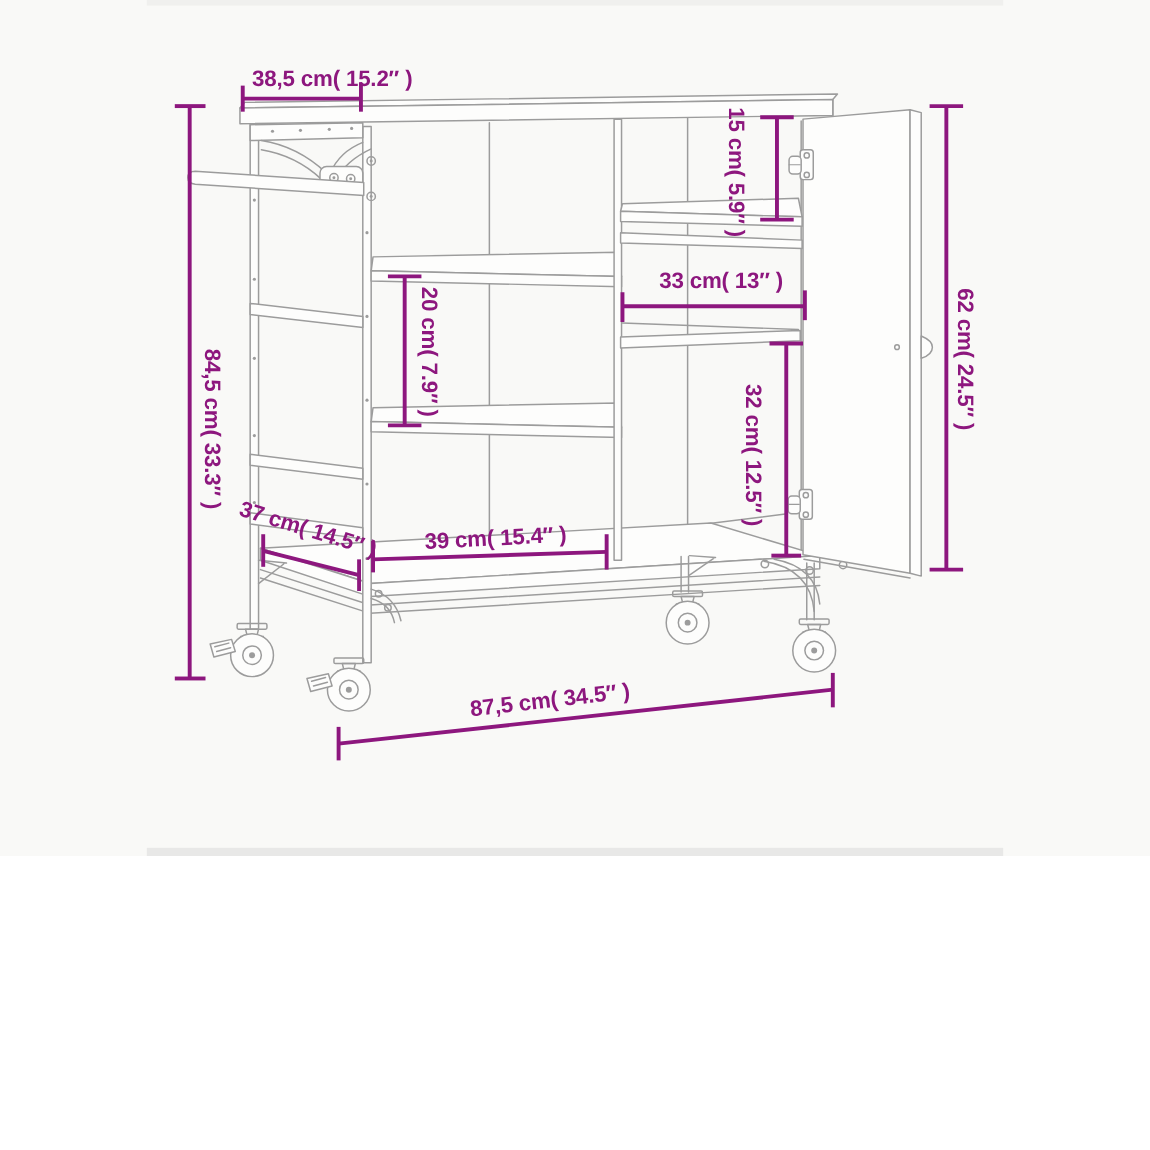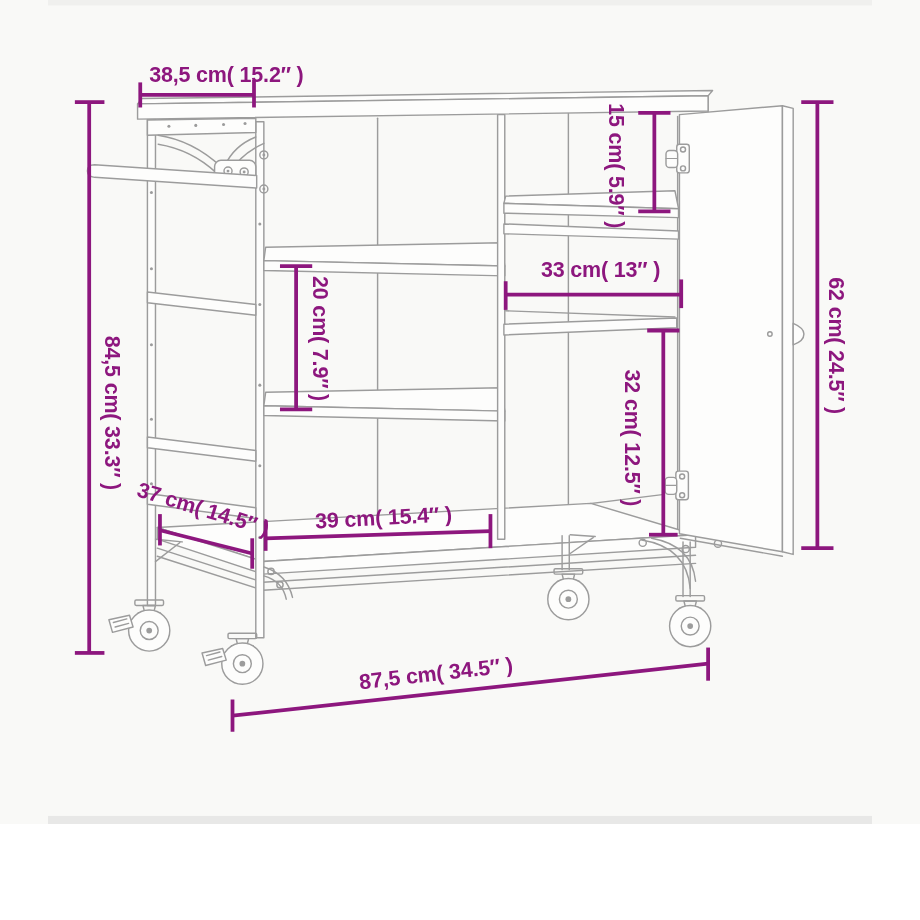--- a/index.html
+++ b/index.html
@@ -1,18 +1,18 @@
 <!DOCTYPE html>
 <html><head>
 <meta charset="utf-8">
 <style>
   html,body{margin:0;padding:0;background:#ffffff;}
   .stage{
     position:relative;
-    width:920px;height:824px;
+    width:920px;height:685px;
     background:#f9f9f7;
     overflow:hidden;
     font-family:"Liberation Sans","DejaVu Sans",sans-serif;
   }
   .stage svg{position:absolute;left:0;top:0;width:100%;height:100%;}
   
   .art{stroke:#9c9c9c;stroke-width:1.6;fill:none;stroke-linecap:round;stroke-linejoin:round;}
   .art .fillw{fill:#fdfdfc;}
   .art .dot{fill:#9c9c9c;stroke:none;}
   .art .thin{stroke-width:1.3;}

